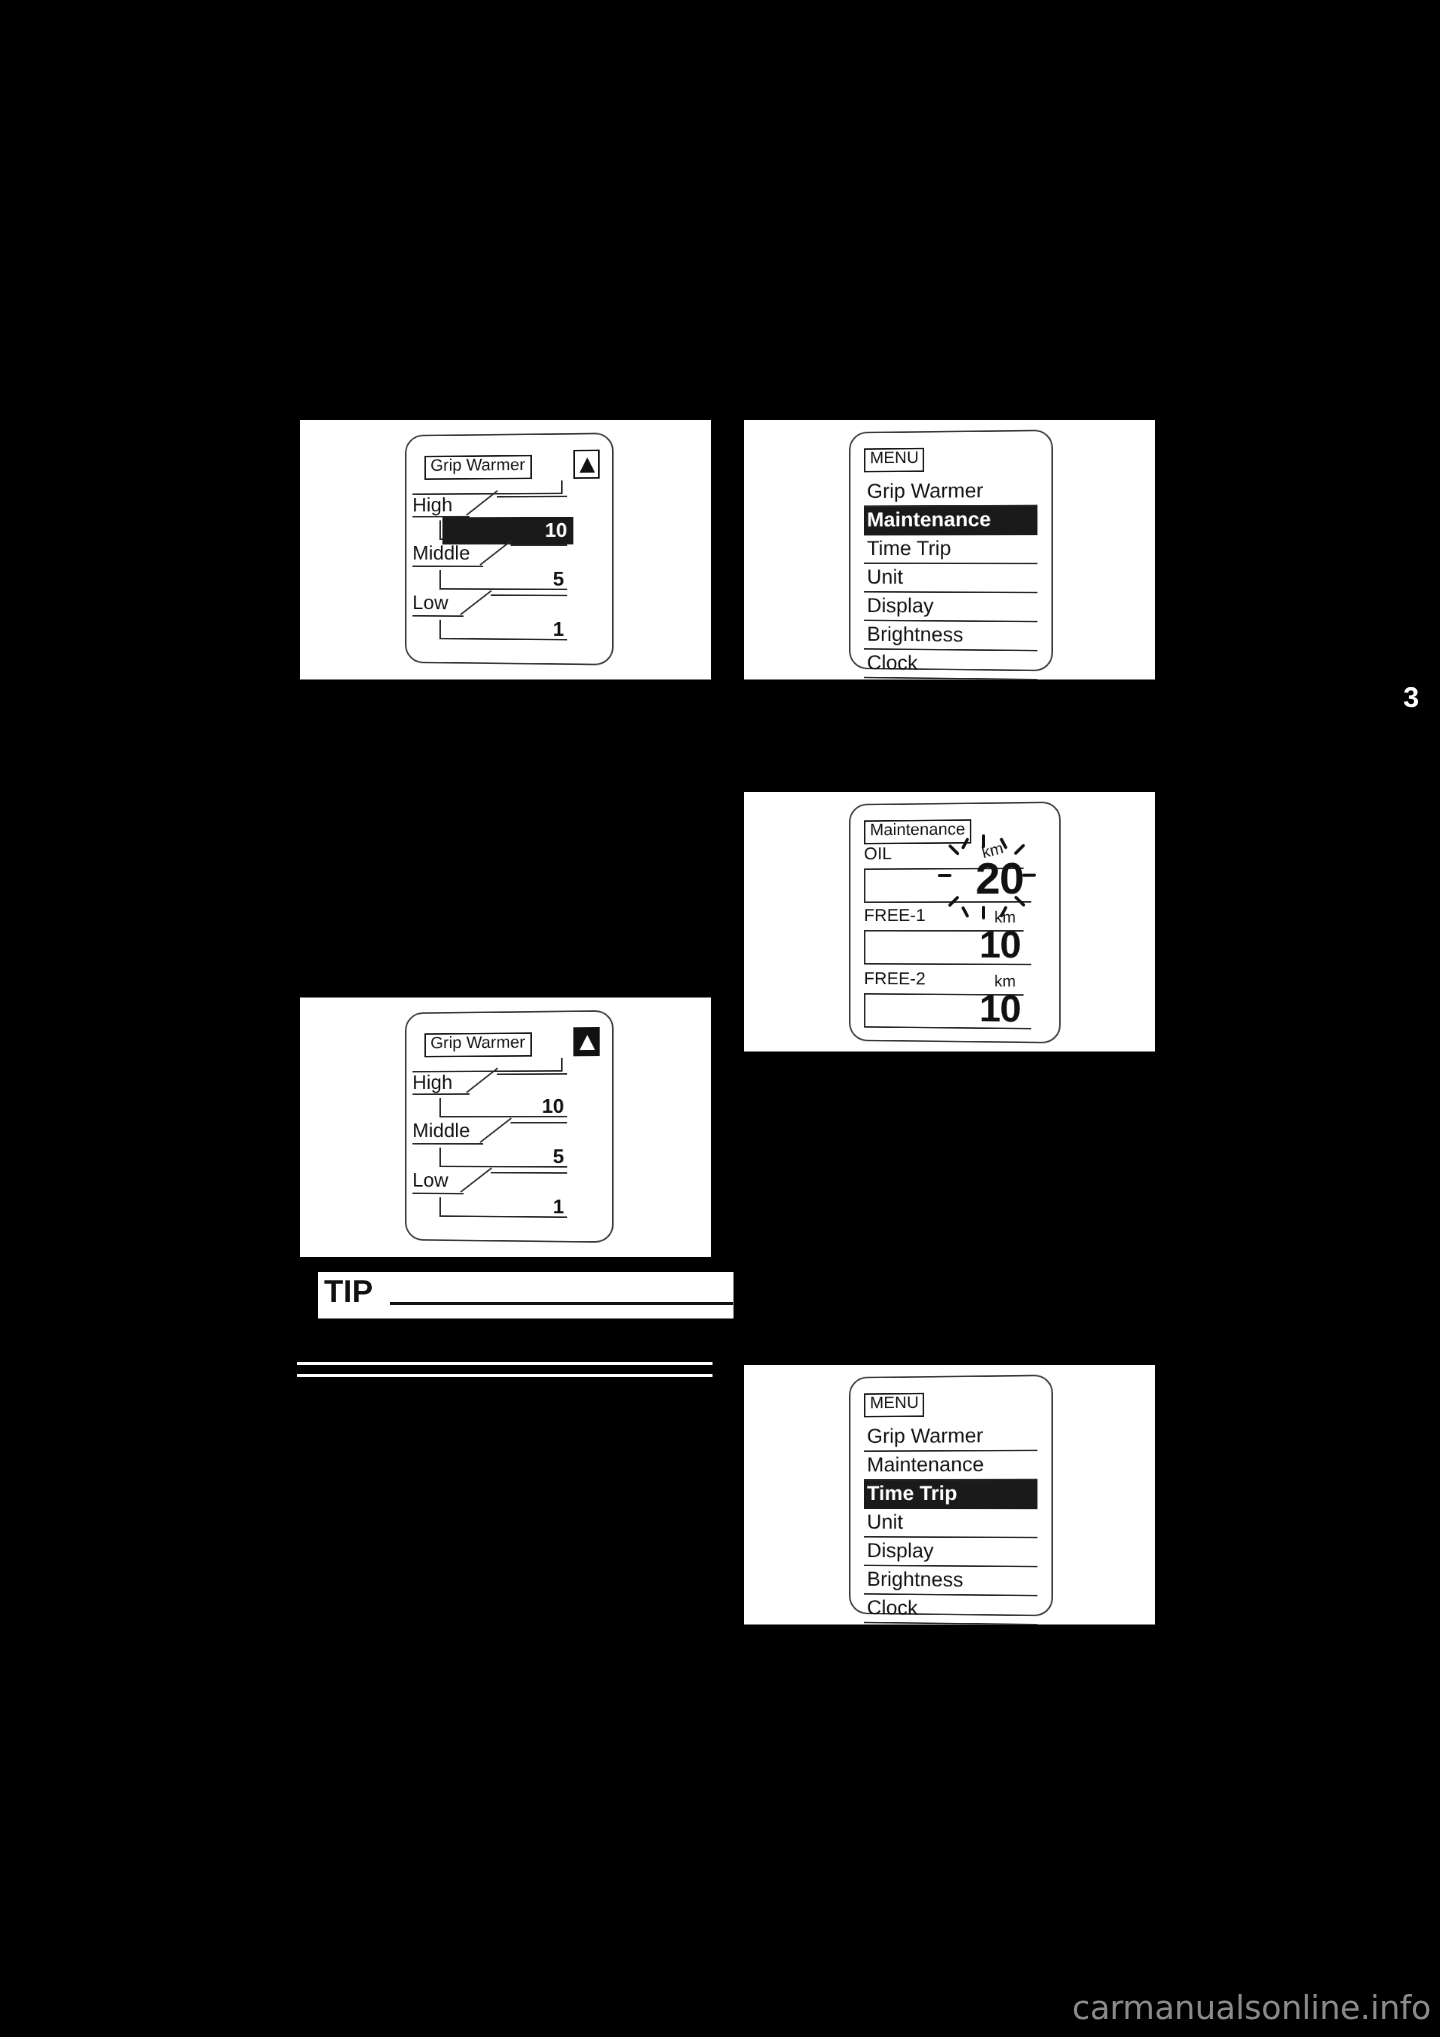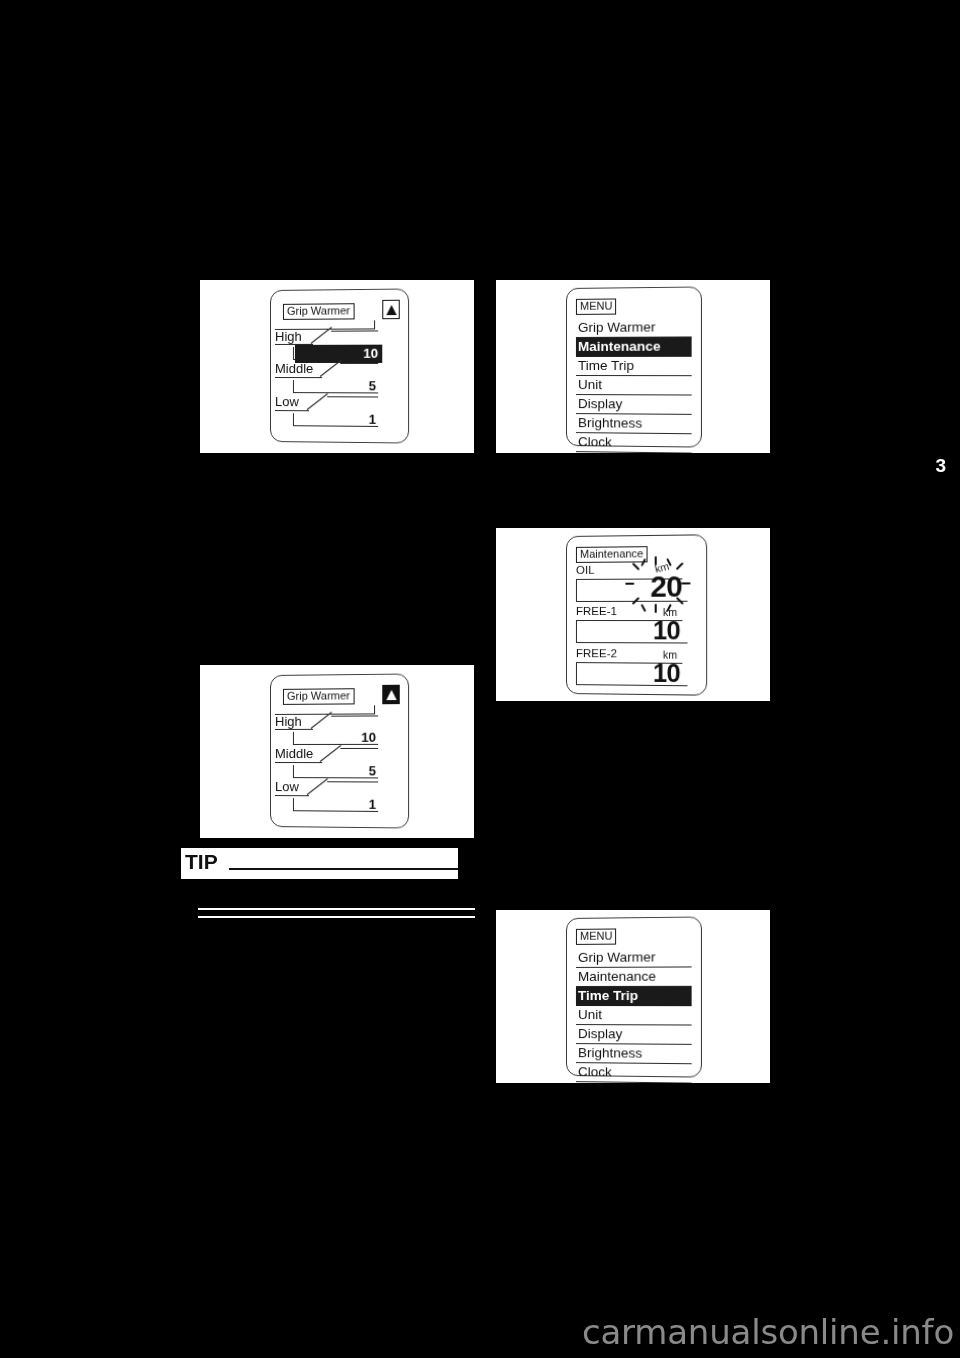--- a/index.html
+++ b/index.html
@@ -25,21 +25,21 @@
     font-weight: bold;
     font-family: "Liberation Sans", sans-serif;
   }
 
   
   .watermark {
     position: absolute;
     right: 6px;
     bottom: 6px;
     color: #8a8a8a;
-    font-size: 34px;
+    font-size: 22px;
     letter-spacing: -0.2px;
     font-family: "DejaVu Sans", sans-serif;
   }
 
   
   .figure {
     position: absolute;
     background: #ffffff;
     overflow: hidden;
   }
@@ -369,21 +369,21 @@
       <div class="slashline" style="left:36px; top:118px; width:26px; transform:rotate(-38deg);"></div>
       <div class="hrule" style="left:4px; top:119px; width:34px;"></div>
       <div class="hrule" style="left:56px; top:105px; width:50px;"></div>
       <div class="vrule" style="left:22px; top:122px; height:12px;"></div>
       <div class="hrule" style="left:22px; top:134px; width:84px;"></div>
       <div class="gw-value" style="left:22px; top:120px; width:82px;">1</div>
     </div>
   </div>
 </div>
 
-<div class="tipblock" style="left:181px; top:848px; width:277px; height:31px;text-align:center;">
+<div class="tipblock" style="left:212px; top:848px; width:277px; height:31px;text-align:center;">
   <div class="tip-head">TIP</div>
   <div class="tip-head-rule"></div>
   <div class="tip-body"></div>
 </div>
 <div class="tip-end-rule" style="left:198px; top:908px; width:277px;"></div>
 
 <div class="figure" style="left:496px; top:910px; width:274px; height:173px;">
   <div class="lcd lcd-skew" style="left:70px; top:8px; width:134px; height:158px;">
     <div class="lcd-inner" style="padding:7px 9px;">
       <span class="tag">MENU</span>

